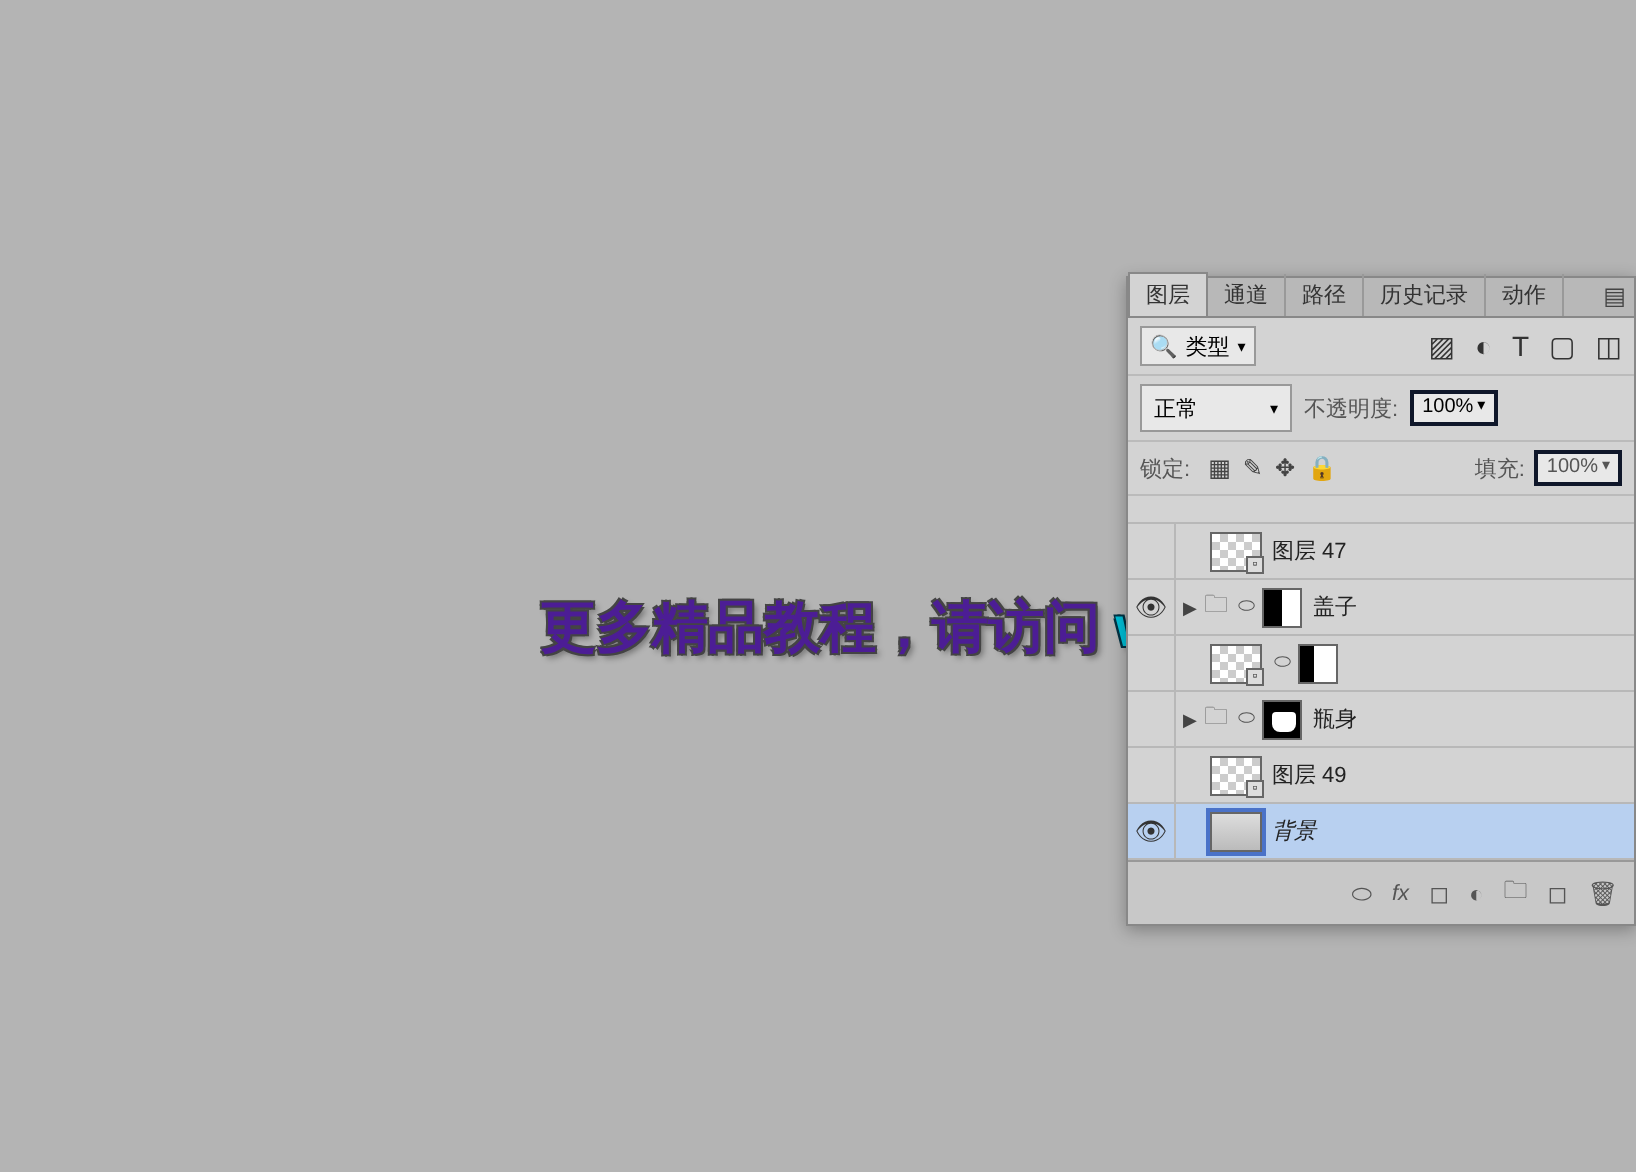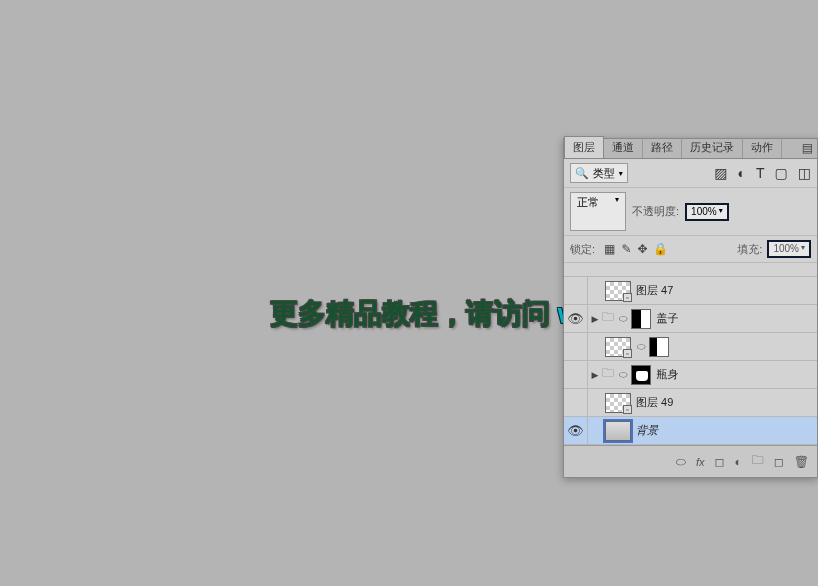--- a/index.html
+++ b/index.html
@@ -1,28 +1,28 @@
 <!DOCTYPE html>
 <html><head>
 <meta charset="utf-8">
 <style>
 *{margin:0;padding:0;box-sizing:border-box;font-family:"Microsoft YaHei",Arial,sans-serif}
 body{width:818px;height:586px;background:#b4b4b4;position:relative;overflow:hidden}
 .watermark{position:absolute;top:295px;left:270px;font-size:28px;font-weight:bold;white-space:nowrap}
-.wm-txt{color:#14532d;text-shadow:-1px -1px 0 #444,1px -1px 0 #444,-1px 1px 0 #444,1px 1px 0 #444,2px 2px 3px rgba(0,0,0,.4)}
+.wm-txt{color:#4c1d95;text-shadow:-1px -1px 0 #444,1px -1px 0 #444,-1px 1px 0 #444,1px 1px 0 #444,2px 2px 3px rgba(0,0,0,.4)}
 .wm-url{color:#00c0d8;text-shadow:-1px -1px 0 #003344,1px -1px 0 #003344,-1px 1px 0 #003344,1px 1px 0 #003344,2px 2px 3px rgba(0,0,0,.4)}
 .panel{position:absolute;top:138px;left:563px;width:255px;background:#d3d3d3;border:1px solid #888;box-shadow:0 2px 8px rgba(0,0,0,.3)}
 .tabs{display:flex;background:#b8b8b8;border-bottom:1px solid #888;height:20px;font-size:11px;align-items:flex-end}
 .tab{padding:3px 8px;color:#333;border-right:1px solid #999;cursor:pointer}
 .tab.active{background:#d3d3d3;border-top:1px solid #888;border-left:1px solid #888;border-right:1px solid #888;margin-top:-1px}
 .row{display:flex;align-items:center;padding:4px 6px;gap:6px;border-bottom:1px solid #bbb;background:#d3d3d3}
 .filter-dd{display:flex;align-items:center;border:1px solid #999;background:#e8e8e8;padding:1px 4px;height:20px;font-size:11px;gap:4px}
 .filter-dd .mag{font-size:11px}
 .icons-row{display:flex;gap:10px;margin-left:auto;font-size:14px;color:#333}
-.blend-dd{border:1px solid #999;background:#e8e8e8;padding:2px 6px;height:39px;font-size:11px;display:flex;align-items:flex-start;gap:16px}
+.blend-dd{border:1px solid #999;background:#e8e8e8;padding:2px 6px;height:24px;font-size:11px;display:flex;align-items:center;gap:36px}
 .lbl{font-size:11px;color:#555}
 .pct{border:2px solid #0f172a;background:#e8e8e8;padding:1px 4px;font-size:10px;height:18px;display:flex;align-items:flex-start;gap:2px}
 .lock-row{display:flex;align-items:center;padding:4px 6px;gap:5px;font-size:11px;color:#555;border-bottom:1px solid #bbb}
 .lock-icons{display:flex;gap:6px;margin-left:4px;font-size:12px;color:#444}
 .layers{max-height:260px;overflow:hidden}
 .layer{display:flex;align-items:center;height:28px;border-bottom:1px solid #b8b8b8;background:#d3d3d3;font-size:11px;color:#222}
 .layer.sel{background:#b8d0f0}
 .eye-col{width:24px;display:flex;justify-content:center;border-right:1px solid #b8b8b8;height:100%;align-items:center}
 .eye{font-size:13px;color:#333}
 .arrow-col{width:14px;text-align:center;font-size:9px;color:#444}

